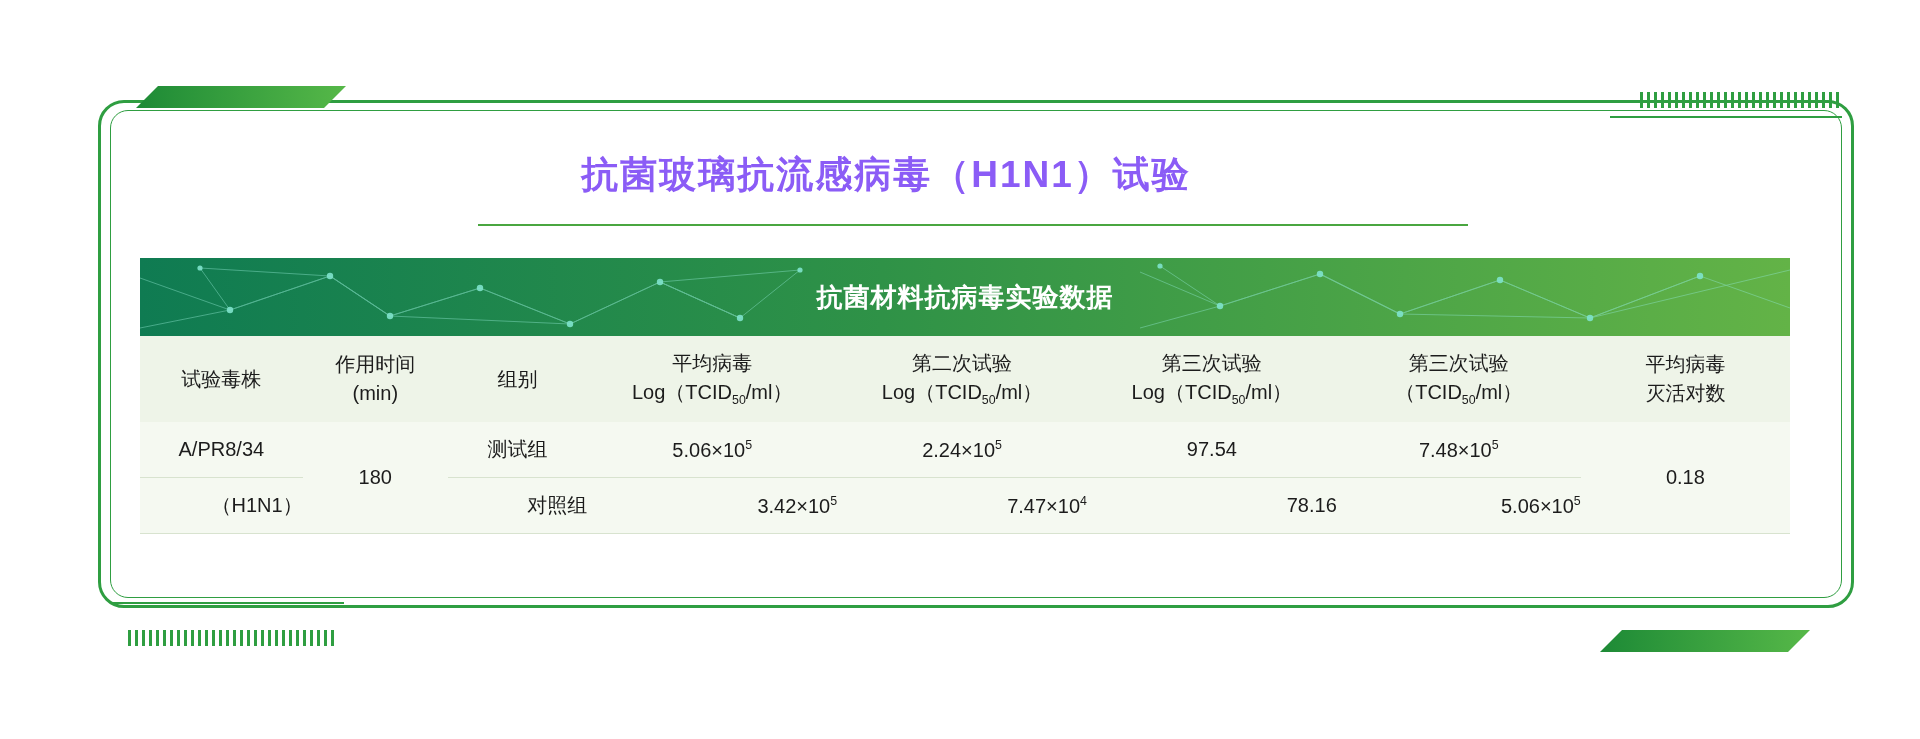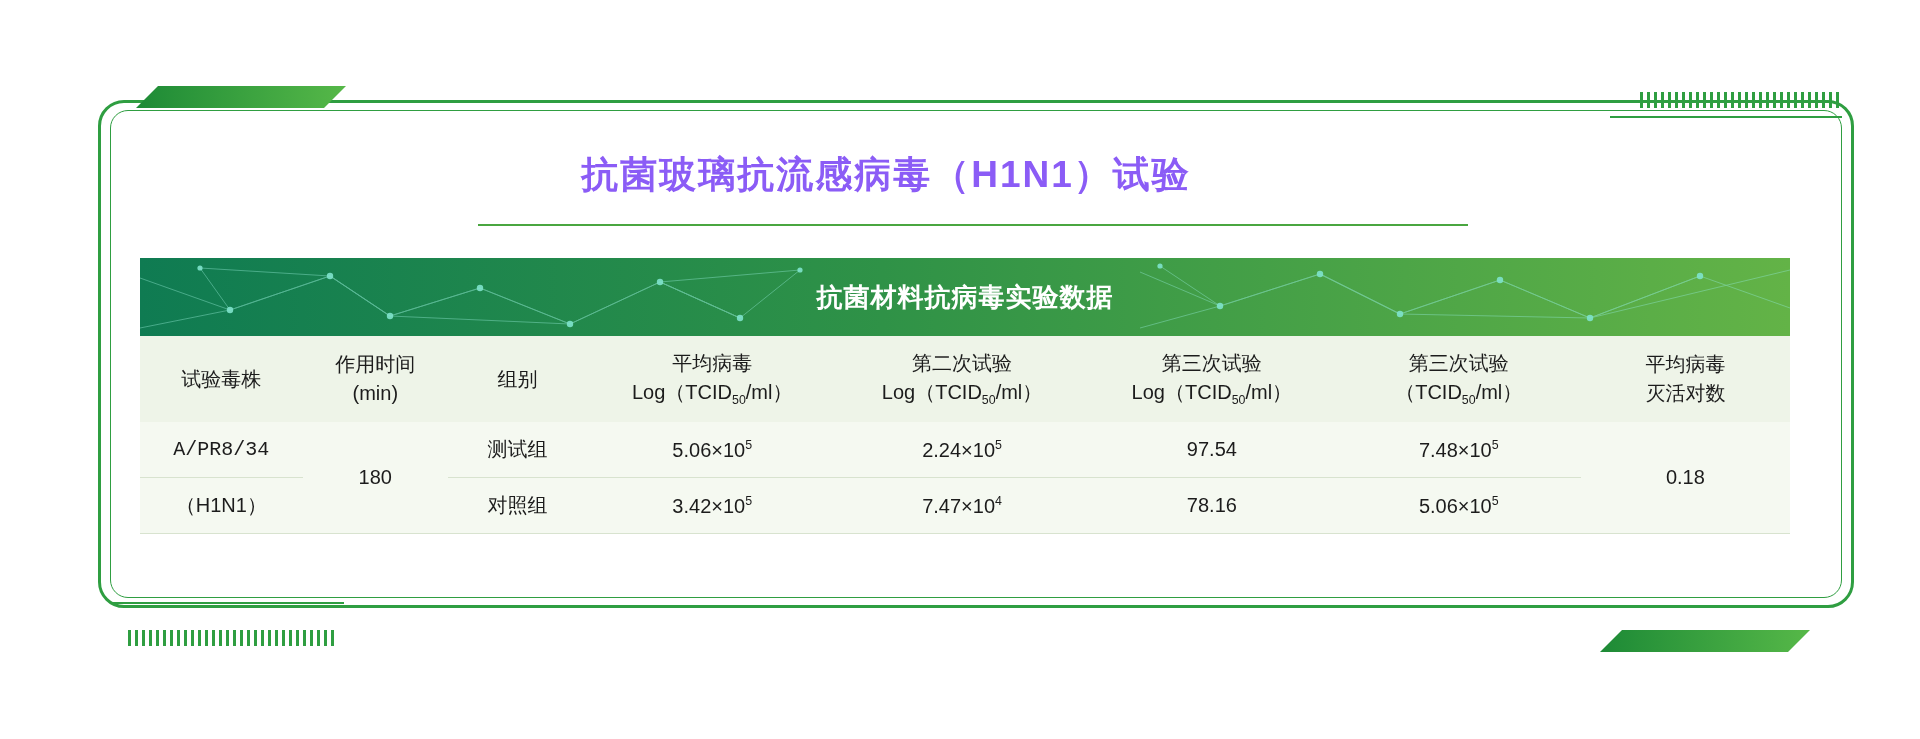--- a/index.html
+++ b/index.html
@@ -158,24 +158,24 @@
   }
   tbody td {
     height: 55px;
     background: #f5f9f1;
   }
   .row-sep td {
     border-bottom: 1px solid #d8e3cf;
   }
   tbody tr:last-child td {
     border-bottom: 1px solid #d8e3cf;
+    text-align: right;
   }
   .sep-under-strain {
     border-bottom: 1px solid #d8e3cf;
-    font-family: Liberation Mono, monospace;
   }
   sup {
     font-size: 0.62em;
     vertical-align: super;
   }
   sub {
     font-size: 0.62em;
     vertical-align: sub;
     text-align: right;
   }

